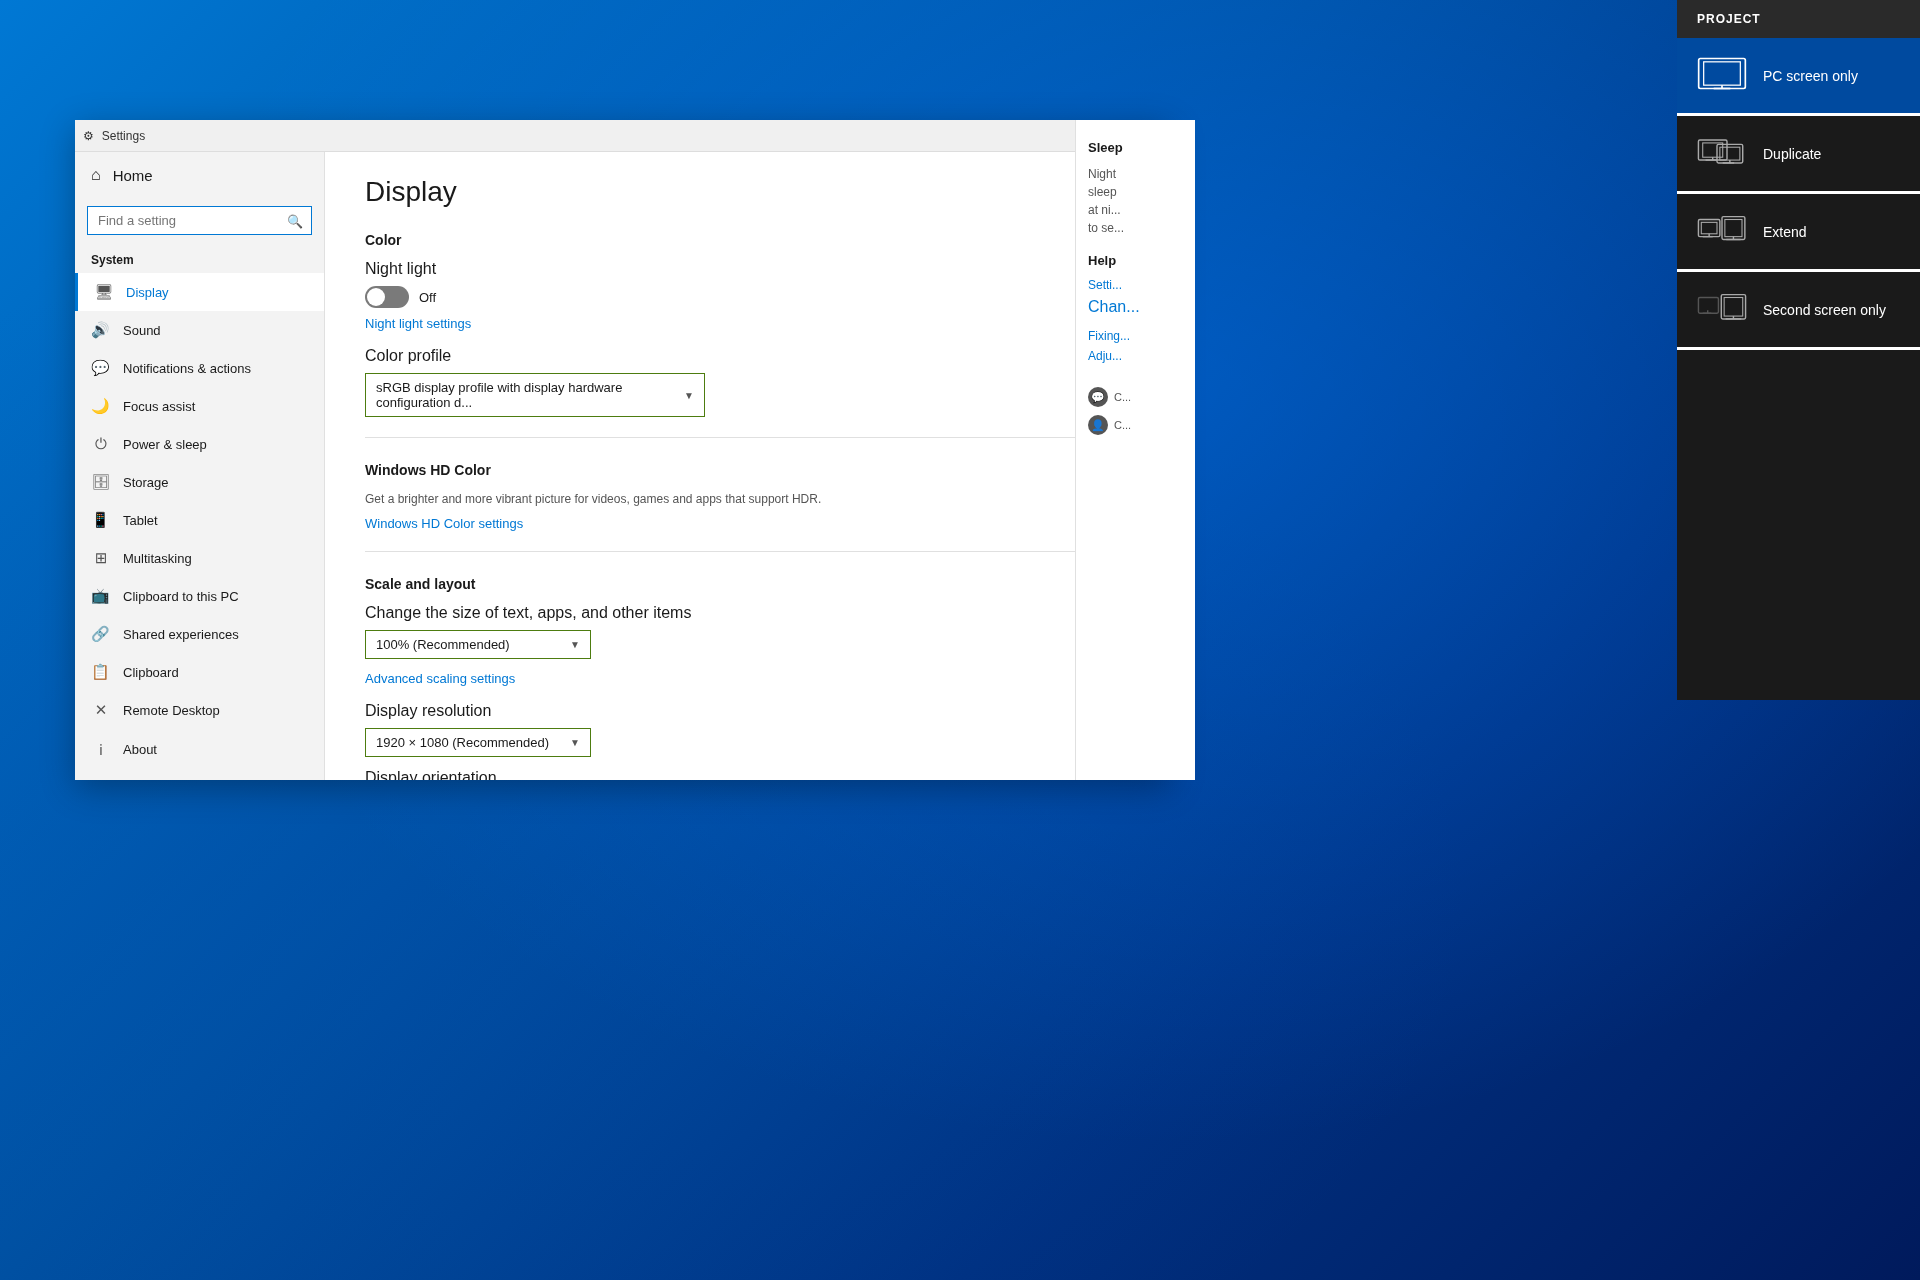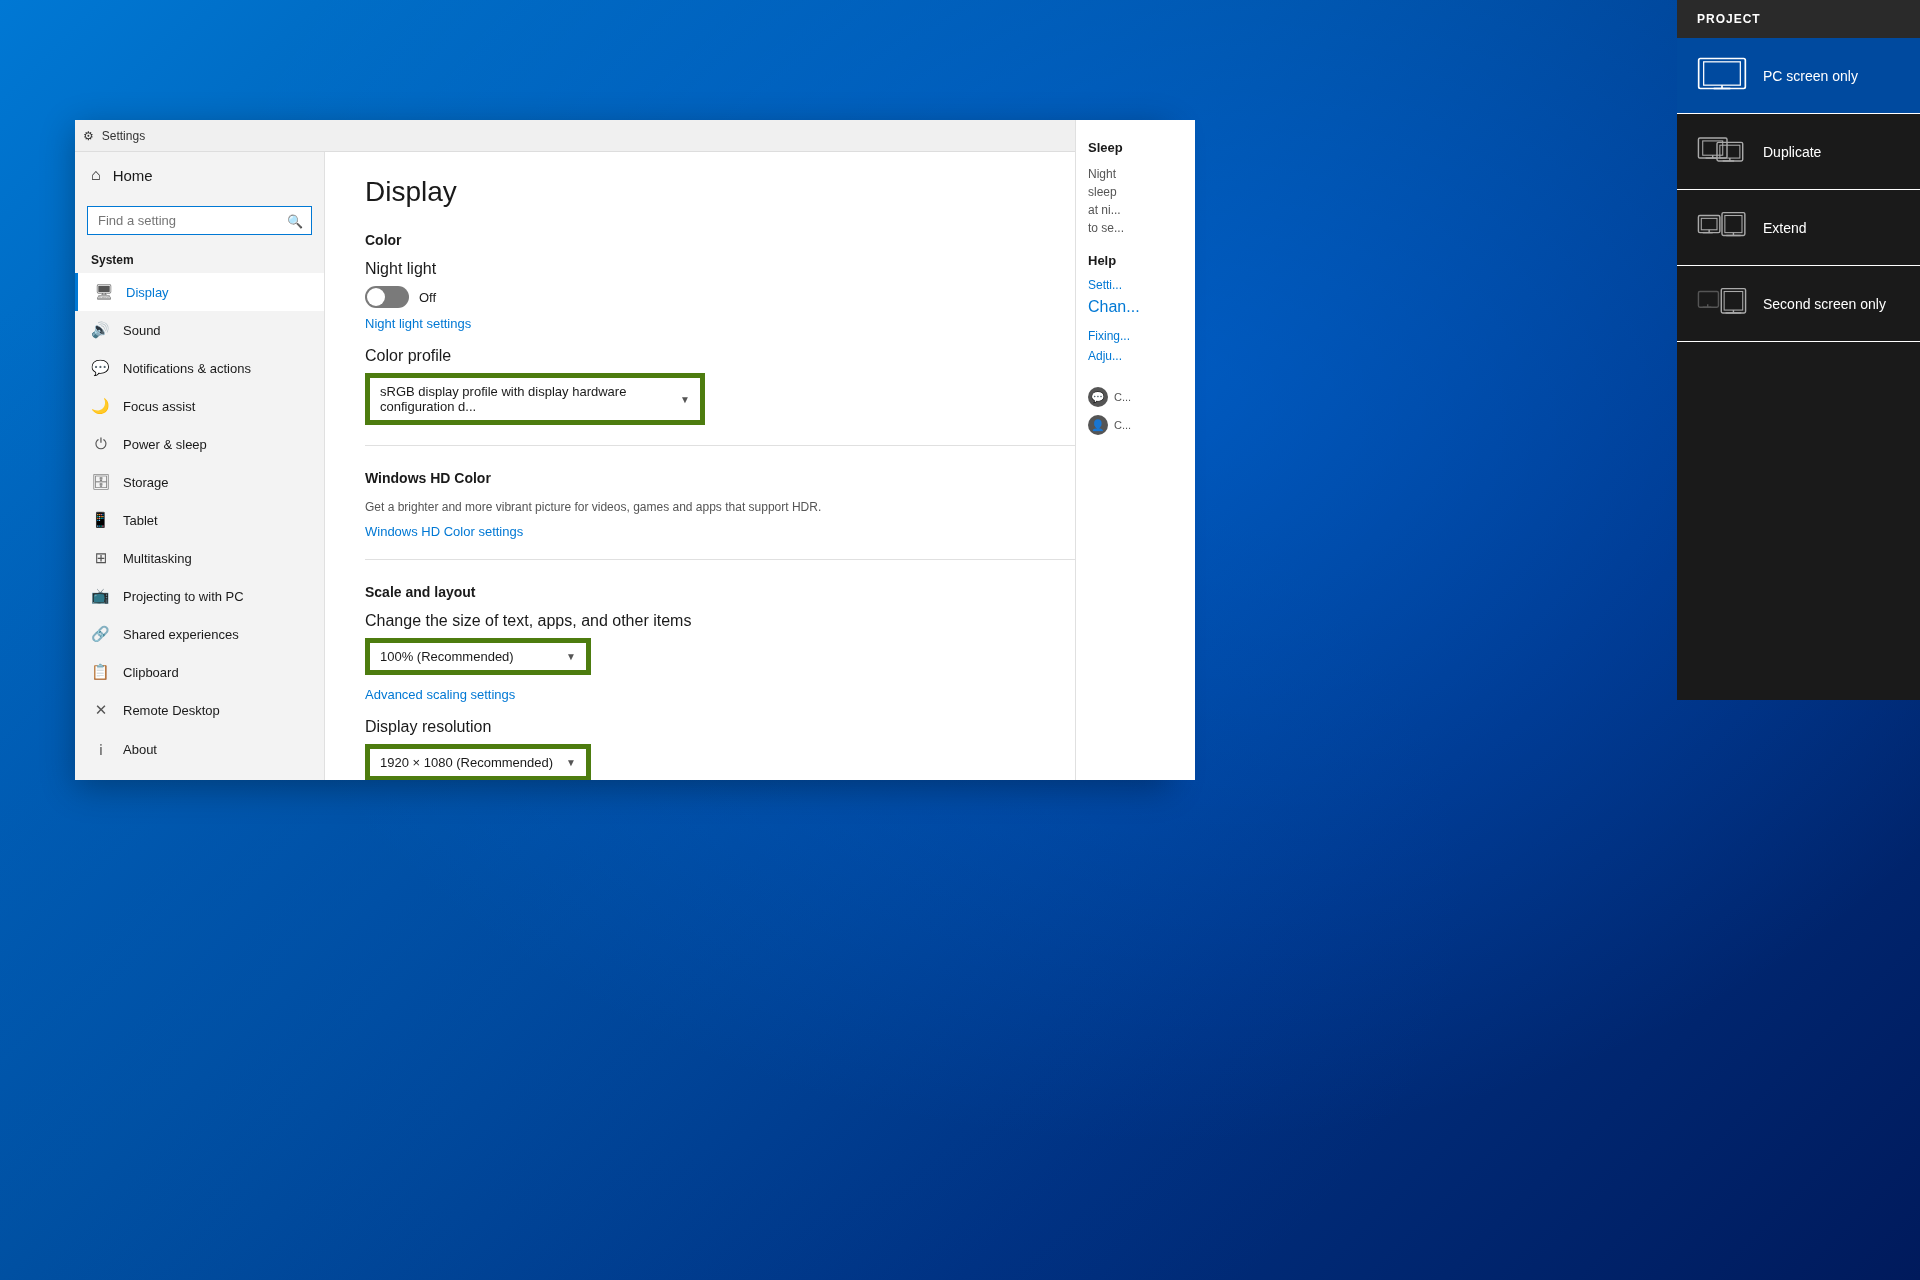--- a/index.html
+++ b/index.html
@@ -202,21 +202,21 @@
       cursor: pointer;
       text-decoration: none;
       display: block;
       margin-bottom: 16px;
     }
 
     .dropdown-select {
       display: flex;
       align-items: center;
       justify-content: space-between;
-      border: 5px solid #4d7c0f;
+      border: 1px solid #4d7c0f;
       padding: 6px 10px;
       background: #fff;
       cursor: pointer;
       font-size: 13px;
       color: #1a1a1a;
       margin-bottom: 12px;
     }
 
     .dropdown-select-wide { width: 340px; }
     .dropdown-select-medium { width: 226px; }
@@ -257,21 +257,21 @@
       color: #fff;
       letter-spacing: 1px;
       text-transform: uppercase;
     }
 
     .project-item {
       display: flex;
       align-items: center;
       padding: 18px 20px;
       cursor: pointer;
-      border-bottom: 1px solid #ffffff;
+      border-bottom: 3px solid #ffffff;
     }
     .project-item.highlighted { background: #004a9f; }
 
     .project-item-icon {
       margin-right: 16px;
       flex-shrink: 0;
     }
 
     .project-item-label {
       font-size: 14px;
@@ -347,21 +347,21 @@
         <span class="sidebar-item-label">Tablet</span>
       </div>
 
       <div class="sidebar-item">
         <span class="sidebar-item-icon">⊞</span>
         <span class="sidebar-item-label">Multitasking</span>
       </div>
 
       <div class="sidebar-item">
         <span class="sidebar-item-icon">📺</span>
-        <span class="sidebar-item-label">Projecting to with PC</span>
+        <span class="sidebar-item-label">Clipboard to this PC</span>
       </div>
 
       <div class="sidebar-item">
         <span class="sidebar-item-icon">🔗</span>
         <span class="sidebar-item-label">Shared experiences</span>
       </div>
 
       <div class="sidebar-item">
         <span class="sidebar-item-icon">📋</span>
         <span class="sidebar-item-label">Clipboard</span>

